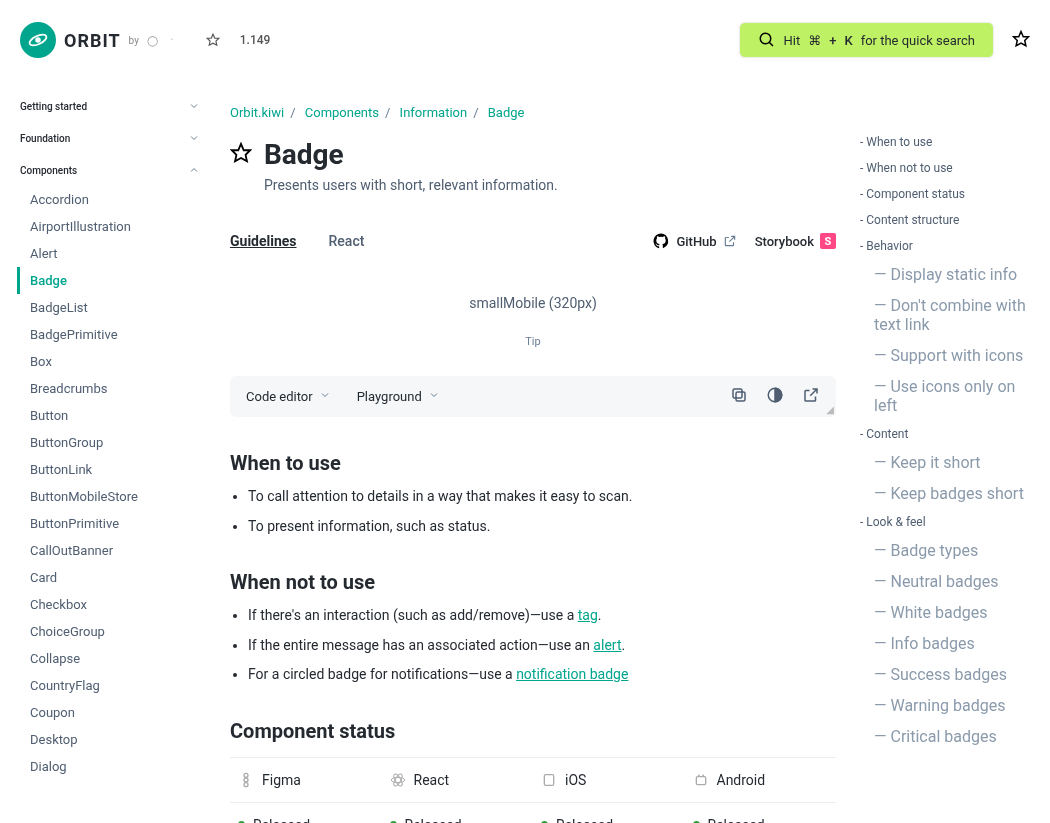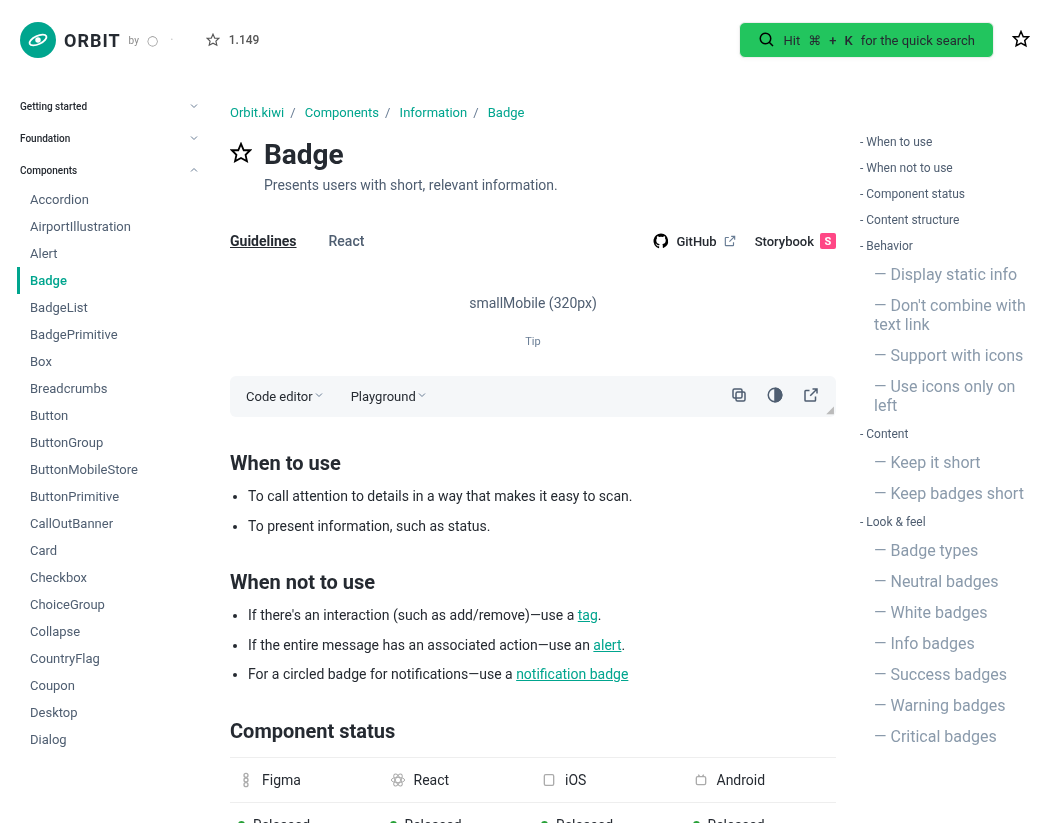--- a/index.html
+++ b/index.html
@@ -6,24 +6,24 @@
 body {
   font-family: -apple-system, BlinkMacSystemFont, "Segoe UI", Roboto, sans-serif;
   font-size: 14px; color: #252A31; background: #fff; width: 1050px; height: 823px;
 }
 .header { display: flex; align-items: center; padding: 20px 20px 10px; height: 70px; }
 .logo-block { display: flex; align-items: center; gap: 8px; }
 .logo-circle { width: 36px; height: 36px; border-radius: 50%; background: #00A58E; display: flex; align-items: center; justify-content: center; }
 .logo-circle svg { width: 22px; height: 22px; stroke: #fff; fill: none; stroke-width: 2; }
 .logo-text { font-weight: 700; font-size: 18px; letter-spacing: 1px; }
 .logo-by { font-size: 10px; color: #888; margin-left: 0; }
-.star-count { display: flex; align-items: center; gap: 9px; margin-left: 20px; font-size: 12px; font-weight: 500; color: #555; }
+.star-count { display: flex; align-items: center; gap: 20px; margin-left: 20px; font-size: 12px; font-weight: 500; color: #555; }
 .star-count svg { width: 14px; height: 14px; }
 .header-spacer { flex: 1; }
-.search-box { display: flex; align-items: center; gap: 8px; background: #22c55e; border: 1px solid #eee; border-radius: 6px; padding: 8px 18px; box-shadow: 0 1px 4px rgba(0,0,0,0.04); }
+.search-box { display: flex; align-items: center; gap: 8px; background: #bef264; border: 1px solid #eee; border-radius: 6px; padding: 8px 18px; box-shadow: 0 1px 4px rgba(0,0,0,0.04); }
 .search-box svg { width: 18px; height: 18px; }
 .search-box .hit { font-size: 13px; }
 .search-box .kbd { font-weight: 500; font-size: 13px; }
 .search-box .for { font-size: 13px; }
 .bookmark-top { margin-left: 18px; }
 .bookmark-top svg { width: 18px; height: 18px; }
 
 .layout { display: flex; }
 .sidebar { width: 210px; padding: 20px 0 20px 20px; overflow: hidden; }
 .nav-top-item { display: flex; justify-content: space-between; align-items: center; padding: 10px 10px 10px 0; font-size: 10px; font-weight: 500; cursor: pointer; }
@@ -48,21 +48,21 @@
 .ext-link { display: flex; align-items: center; gap: 6px; margin-left: 18px; font-size: 13px; font-weight: 500; cursor: pointer; }
 .gh-icon { width: 18px; height: 18px; }
 .ext-icon { width: 14px; height: 14px; stroke: #697D95; fill: none; stroke-width: 2; }
 .sb-icon { width: 16px; height: 16px; background: #FF4785; border-radius: 2px; display: inline-flex; align-items: center; justify-content: center; color: #fff; font-size: 11px; font-weight: 700; }
 
 .preview-box { margin-top: 10px; padding: 30px 0 20px; text-align: center; }
 .preview-label { font-size: 14px; color: #4F5E71; }
 .preview-tip { font-size: 11px; color: #697D95; margin-top: 24px; }
 
 .code-bar { display: flex; align-items: center; background: #F5F7F9; border-radius: 6px; padding: 10px 16px; margin-top: 8px; position: relative; }
-.code-drop { display: flex; align-items: flex-start; margin-right: 26px; font-size: 13px; cursor: pointer; }
+.code-drop { display: flex; align-items: flex-start; gap: 6px; margin-right: 26px; font-size: 13px; cursor: pointer; }
 .code-bar-spacer { flex: 1; }
 .code-bar-icon { margin-left: 18px; cursor: pointer; }
 .code-bar svg.action { width: 18px; height: 18px; }
 .resize-handle { position: absolute; bottom: 2px; right: 2px; font-size: 10px; color: #bbb; }
 
 .section-h { font-size: 20px; font-weight: 700; margin-top: 34px; margin-bottom: 12px; }
 .content ul { padding-left: 18px; }
 .content li { font-size: 14px; margin-bottom: 10px; line-height: 1.4; }
 .link { color: #00A58E; text-decoration: underline; }
 
@@ -146,20 +146,21 @@
         <div class="nav-sub-item">Accordion</div>
         <div class="nav-sub-item">AirportIllustration</div>
         <div class="nav-sub-item">Alert</div>
         <div class="nav-sub-item active">Badge</div>
         <div class="nav-sub-item">BadgeList</div>
         <div class="nav-sub-item">BadgePrimitive</div>
         <div class="nav-sub-item">Box</div>
         <div class="nav-sub-item">Breadcrumbs</div>
         <div class="nav-sub-item">Button</div>
         <div class="nav-sub-item">ButtonGroup</div>
+        <div class="nav-sub-item">ButtonLink</div>
         <div class="nav-sub-item">ButtonMobileStore</div>
         <div class="nav-sub-item">ButtonPrimitive</div>
         <div class="nav-sub-item">CallOutBanner</div>
         <div class="nav-sub-item">Card</div>
         <div class="nav-sub-item">Checkbox</div>
         <div class="nav-sub-item">ChoiceGroup</div>
         <div class="nav-sub-item">Collapse</div>
         <div class="nav-sub-item">CountryFlag</div>
         <div class="nav-sub-item">Coupon</div>
         <div class="nav-sub-item">Desktop</div>

